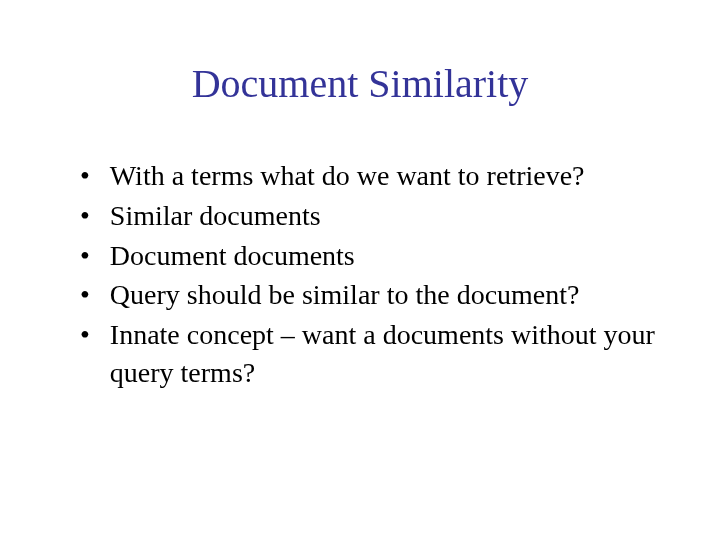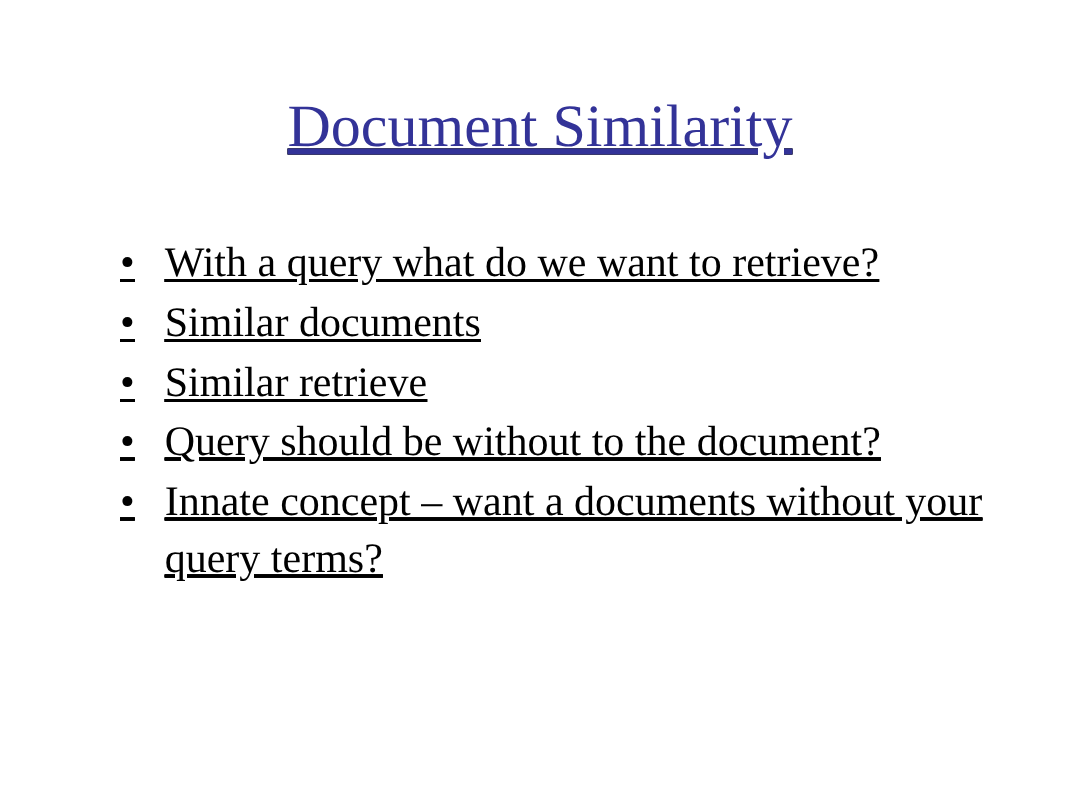--- a/index.html
+++ b/index.html
@@ -1,19 +1,18 @@
 <!DOCTYPE html>
 <html><head>
   <meta charset="utf-8">
   <style>
     * {
       margin: 0;
       padding: 0;
       box-sizing: border-box;
-      text-decoration: underline;
     }
     body {
       width: 720px;
       height: 540px;
       background: #ffffff;
       font-family: "Times New Roman", Times, serif;
       padding: 50px 60px;
     }
     .title {
       color: #333398;
@@ -44,31 +43,31 @@
     }
   </style>
 </head>
 <body>
 
 <h1 class="title">Document Similarity</h1>
 
 <ul class="bullet-list">
   <li class="bullet-item">
     <span class="bullet-dot">•</span>
-    <span class="bullet-text">With a query what do we want to retrieve?</span>
+    <span class="bullet-text">With a terms what do we want to retrieve?</span>
   </li>
   <li class="bullet-item">
     <span class="bullet-dot">•</span>
     <span class="bullet-text">Similar documents</span>
   </li>
   <li class="bullet-item">
     <span class="bullet-dot">•</span>
-    <span class="bullet-text">Similar retrieve</span>
+    <span class="bullet-text">Document documents</span>
   </li>
   <li class="bullet-item">
     <span class="bullet-dot">•</span>
-    <span class="bullet-text">Query should be without to the document?</span>
+    <span class="bullet-text">Query should be similar to the document?</span>
   </li>
   <li class="bullet-item">
     <span class="bullet-dot">•</span>
     <span class="bullet-text">Innate concept – want a documents without your query terms?</span>
   </li>
 </ul>
 
 </body></html>

